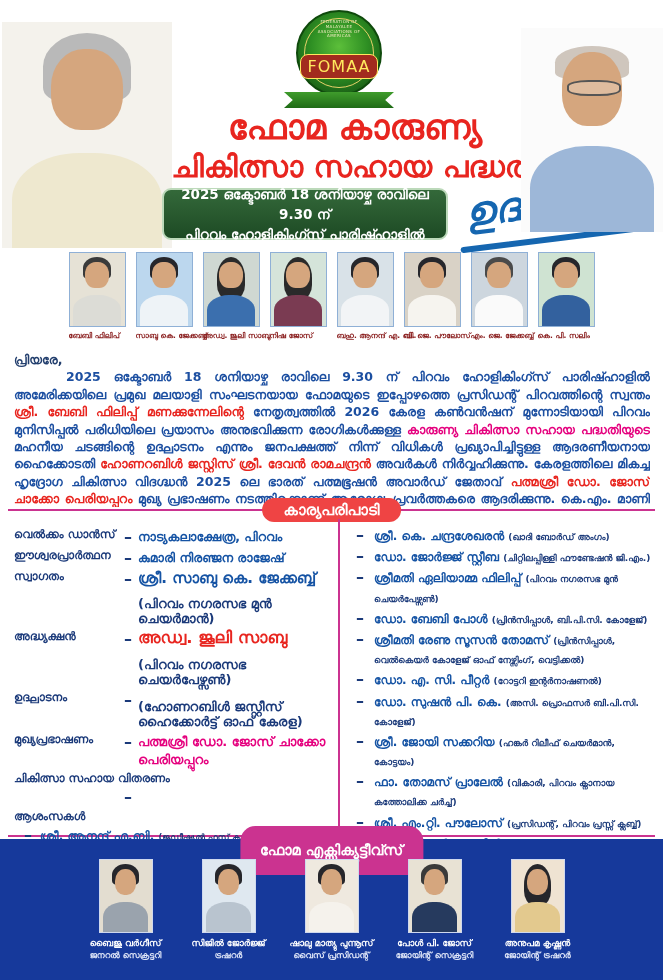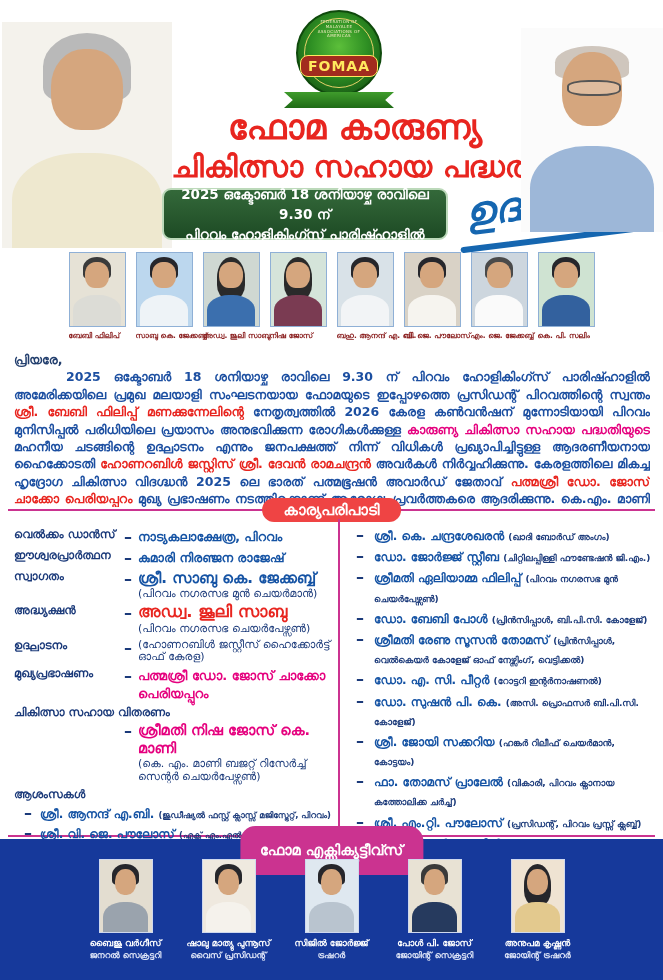--- a/index.html
+++ b/index.html
@@ -24,21 +24,21 @@
   .portrait-right .face::after { content:""; position:absolute; left:8%; top:38%; width:84%; height:16%;
       border:2px solid #555; border-radius:40%; background:rgba(255,255,255,.25); }
   .portrait-right .torso{ background:#9db7d8; }
   
   .logo { position:absolute; left:296px; top:10px; width:86px; height:86px; border-radius:50%;
       background:radial-gradient(circle at 50% 42%, #5cbf3a 0%, #2e8f23 45%, #1c6417 75%, #124a0f 100%);
       border:2px solid #0f4a0c; display:flex; align-items:center; justify-content:center; }
   .logo-ring { position:absolute; inset:6px; border:1px solid #e8d26a; border-radius:50%; }
   .logo-ring-text { position:absolute; top:8px; left:10px; right:10px; color:#f3ecc2; font-size:4px;
       text-align:center; line-height:1.2; letter-spacing:.4px; }
-  .logo-center { position:relative; background:#a22c1e; color:#ffe95e; font-weight:bold; font-size:14px;
+  .logo-center { position:relative; background:#a22c1e; color:#ffe95e; font-weight:normal; font-size:16px;
       padding:2px 7px; border-radius:8px; border:1px solid #ffe95e; letter-spacing:1px;margin-top:26px; }
   .logo-ribbon { position:absolute; left:284px; top:92px; width:110px; height:16px;
       background:linear-gradient(#3f9c2c,#1f6b16); clip-path:polygon(0 0,8% 50%,0 100%,100% 100%,92% 50%,100% 0); }
   
   .title1 { position:absolute; left:180px; top:108px; width:350px; text-align:center;
       color:#e8251f; font-weight:800; font-size:35px; line-height:1.1; }
   .title2 { position:absolute; left:165px; top:150px; width:380px; text-align:center;
       color:#e8251f; font-weight:800; font-size:30px; line-height:1.15; }
   
   .date-banner { position:absolute; left:162px; top:188px; width:286px; height:52px;
@@ -78,21 +78,21 @@
   .prow { display:grid; grid-template-columns:110px 14px 1fr; margin-bottom:2px; }
   .plabel { color:#1b3a7a; font-size:11.5px; font-weight:600; line-height:1.3; }
   .plabel-full { color:#1b3a7a; font-size:11.5px; font-weight:600; line-height:1.3; margin-bottom:1px; }
   .pdash { color:#1b3a7a; font-weight:bold; }
   .pval { line-height:1.15; }
   .v-blue      { color:#1553a4; font-weight:bold; font-size:12.5px; }
   .v-blue-big  { color:#1553a4; font-weight:800; font-size:15px; }
   .v-red-big   { color:#e8251f; font-weight:800; font-size:16.5px; }
   .v-magenta   { color:#e5007e; font-weight:bold; font-size:13px; }
   .v-magenta-big{ color:#e5007e; font-weight:800; font-size:14.5px; }
-  .psub { color:#1b3a7a; font-size:11px; font-weight:400; margin-top:1px; }
+  .psub { color:#1b3a7a; font-size:13px; font-weight:700; margin-top:10px; }
   .wishes-label { color:#1b3a7a; font-size:11.5px; font-weight:600; margin:3px 0 2px 0; }
   .witem { display:grid; grid-template-columns:26px 1fr; margin-bottom:1.5px; line-height:1.2; }
   .witem .pdash { text-align:left; padding-left:10px; }
   .wname { color:#1553a4; font-weight:800; font-size:12px; }
   .wrole { color:#1b3a7a; font-size:8.5px; font-weight:600; }
   .ritem { display:grid; grid-template-columns:22px 1fr; margin-bottom:2px; line-height:1.2; }
   .rdash { color:#1b3a7a; font-weight:bold; padding-left:4px; }
   .rname { color:#1553a4; font-weight:800; font-size:12px; }
   .rrole { color:#1b3a7a; font-size:9px; font-weight:600; }
   
@@ -244,21 +244,20 @@
       </div>
       <div class="prow">
         <span class="plabel">മുഖ്യപ്രഭാഷണം</span>
         <span class="pdash">–</span>
         <span class="pval"><span class="v-magenta">പത്മശ്രീ ഡോ. ജോസ് ചാക്കോ പെരിയപ്പുറം</span></span>
       </div>
       <div class="plabel-full">ചികിത്സാ സഹായ വിതരണം</div>
       <div class="prow">
         <span class="plabel"></span>
         <span class="pdash">–</span>
-        <span class="pval"><span class="v-magenta-big">ശ്രീമതി നിഷ ജോസ് കെ. മാണി</span><div class="psub">(കെ. എം. മാണി ബജറ്റ് റിസേർച്ച് സെന്റർ ചെയർപേഴ്സൺ)</div></span>
       </div>
       <div class="wishes-label">ആശംസകൾ</div>
       <div class="witem">
         <span class="pdash">–</span>
         <span><span class="wname">ശ്രീ. ആനന്ദ് എ.ബി. </span><span class="wrole">(ജുഡീഷ്യൽ ഫസ്റ്റ് ക്ലാസ്സ് മജിസ്ട്രേറ്റ്, പിറവം)</span></span>
       </div>
       <div class="witem">
         <span class="pdash">–</span>
         <span><span class="wname">ശ്രീ. വി. ജെ. പൗലോസ് </span><span class="wrole">(എക്സ് എം.എൽ.എ.)</span></span>
       </div>
@@ -353,36 +352,36 @@
       <div class="exec">
         <div class="photo" style="background: rgb(227, 221, 208);">
           <div class="hair" style="background: rgb(38, 38, 43);"></div>
           <div class="face"></div>
           <div class="torso" style="background: rgb(154, 163, 173);"></div>
         </div>
         <div class="exec-name">ബൈജു വർഗീസ്</div>
         <div class="exec-role">ജനറൽ സെക്രട്ടറി</div>
       </div>
       <div class="exec">
+        <div class="photo" style="background: rgb(223, 232, 240);">
+          <div class="hair" style="background: rgb(38, 38, 43);"></div>
+          <div class="face"></div>
+          <div class="torso" style="background: rgb(185, 196, 207);"></div>
+        </div>
+        <div class="exec-name">സിജിൽ ജോർജ്ജ്</div>
+        <div class="exec-role">ട്രഷറർ</div>
+      </div>
+      <div class="exec">
         <div class="photo" style="background: rgb(239, 233, 223);">
           <div class="hair" style="background: rgb(38, 38, 43);"></div>
           <div class="face"></div>
           <div class="torso" style="background: rgb(245, 242, 236);"></div>
         </div>
         <div class="exec-name">ഷാലു മാത്യു പുന്നൂസ്</div>
         <div class="exec-role">വൈസ് പ്രസിഡന്റ്</div>
-      </div>
-      <div class="exec">
-        <div class="photo" style="background: rgb(223, 232, 240);">
-          <div class="hair" style="background: rgb(38, 38, 43);"></div>
-          <div class="face"></div>
-          <div class="torso" style="background: rgb(185, 196, 207);"></div>
-        </div>
-        <div class="exec-name">സിജിൽ ജോർജ്ജ്</div>
-        <div class="exec-role">ട്രഷറർ</div>
       </div>
       <div class="exec">
         <div class="photo" style="background: rgb(232, 226, 212);">
           <div class="hair" style="background: rgb(58, 58, 58);"></div>
           <div class="face"></div>
           <div class="torso" style="background: rgb(38, 58, 94);"></div>
         </div>
         <div class="exec-name">പോൾ പി. ജോസ്</div>
         <div class="exec-role">ജോയിന്റ് സെക്രട്ടറി</div>
       </div>

